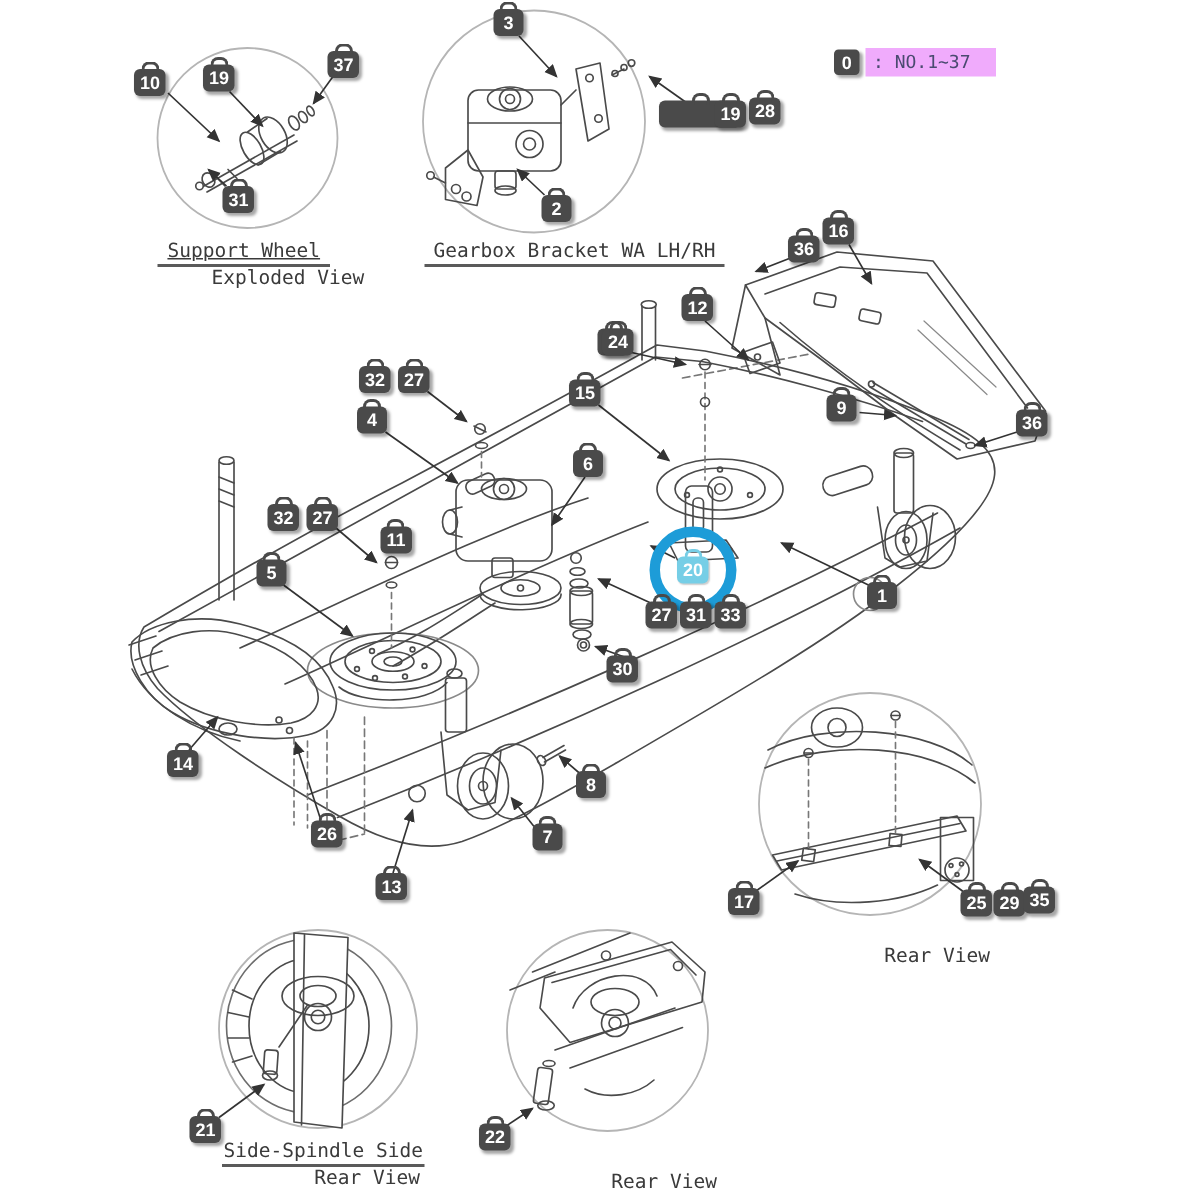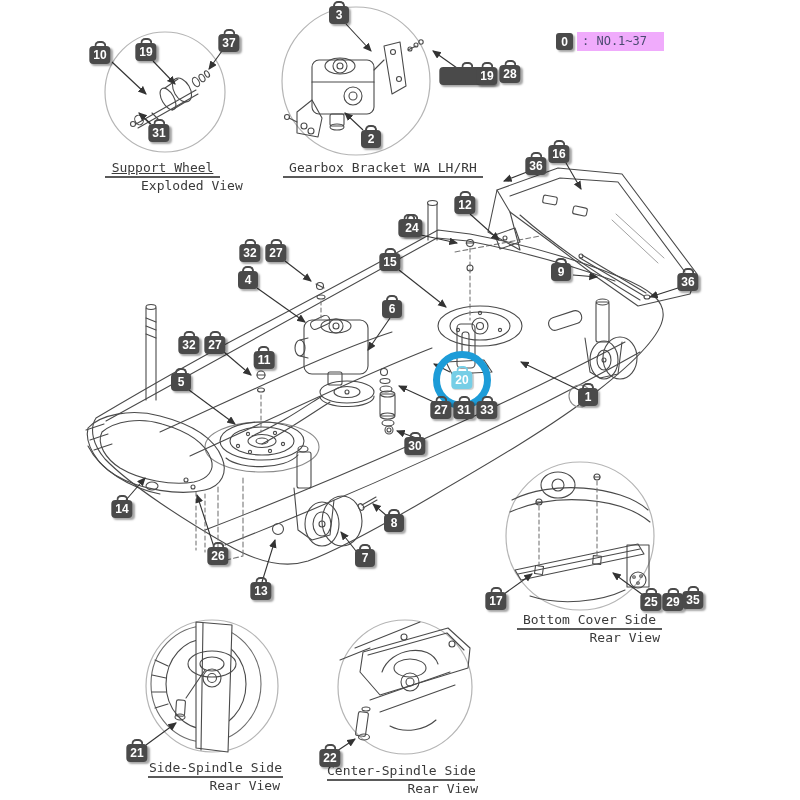--- a/index.html
+++ b/index.html
@@ -321,27 +321,25 @@
 </svg>
 
   <div class="legend-badge">0</div>
   <div class="legend-box">: NO.1~37</div>
 
   <div class="vtitle underlined" style="left:105px;top:160px;width:115px;position:absolute;text-decoration:underline;">Support Wheel</div>
   <div class="vtitle subline" style="left:141px;top:178px;width:100px;position:absolute;">Exploded View</div>
 
   <div class="vtitle underlined" style="left:283px;top:160px;width:200px;position:absolute;">Gearbox Bracket WA LH/RH</div>
 
-  <div class="vtitle underlined" style="left:517px;top:612px;width:145px;position:absolute;">Bottom Cover Side</div>
   <div class="vtitle subline" style="left:560px;top:630px;width:100px;position:absolute;">Rear View</div>
 
   <div class="vtitle underlined" style="left:148px;top:760px;width:135px;position:absolute;">Side-Spindle Side</div>
   <div class="vtitle subline" style="left:180px;top:778px;width:100px;position:absolute;">Rear View</div>
 
-  <div class="vtitle underlined" style="left:327px;top:763px;width:148px;position:absolute;">Center-Spindle Side</div>
   <div class="vtitle subline" style="left:375px;top:781px;width:103px;position:absolute;">Rear View</div>
 
   <div id="badge-layer">
       <div class="badge" style="left: 100px; top: 55px;">10</div>
       <div class="badge" style="left: 146px; top: 52px;">19</div>
       <div class="badge" style="left: 229px; top: 43px;">37</div>
       <div class="badge" style="left: 159px; top: 133px;">31</div>
       <div class="badge" style="left: 339px; top: 15px;">3</div>
       <div class="badge" style="left: 371px; top: 139px;">2</div>
       <div class="badge" style="left: 467px; top: 76px; padding-left: 38px;">18</div>

